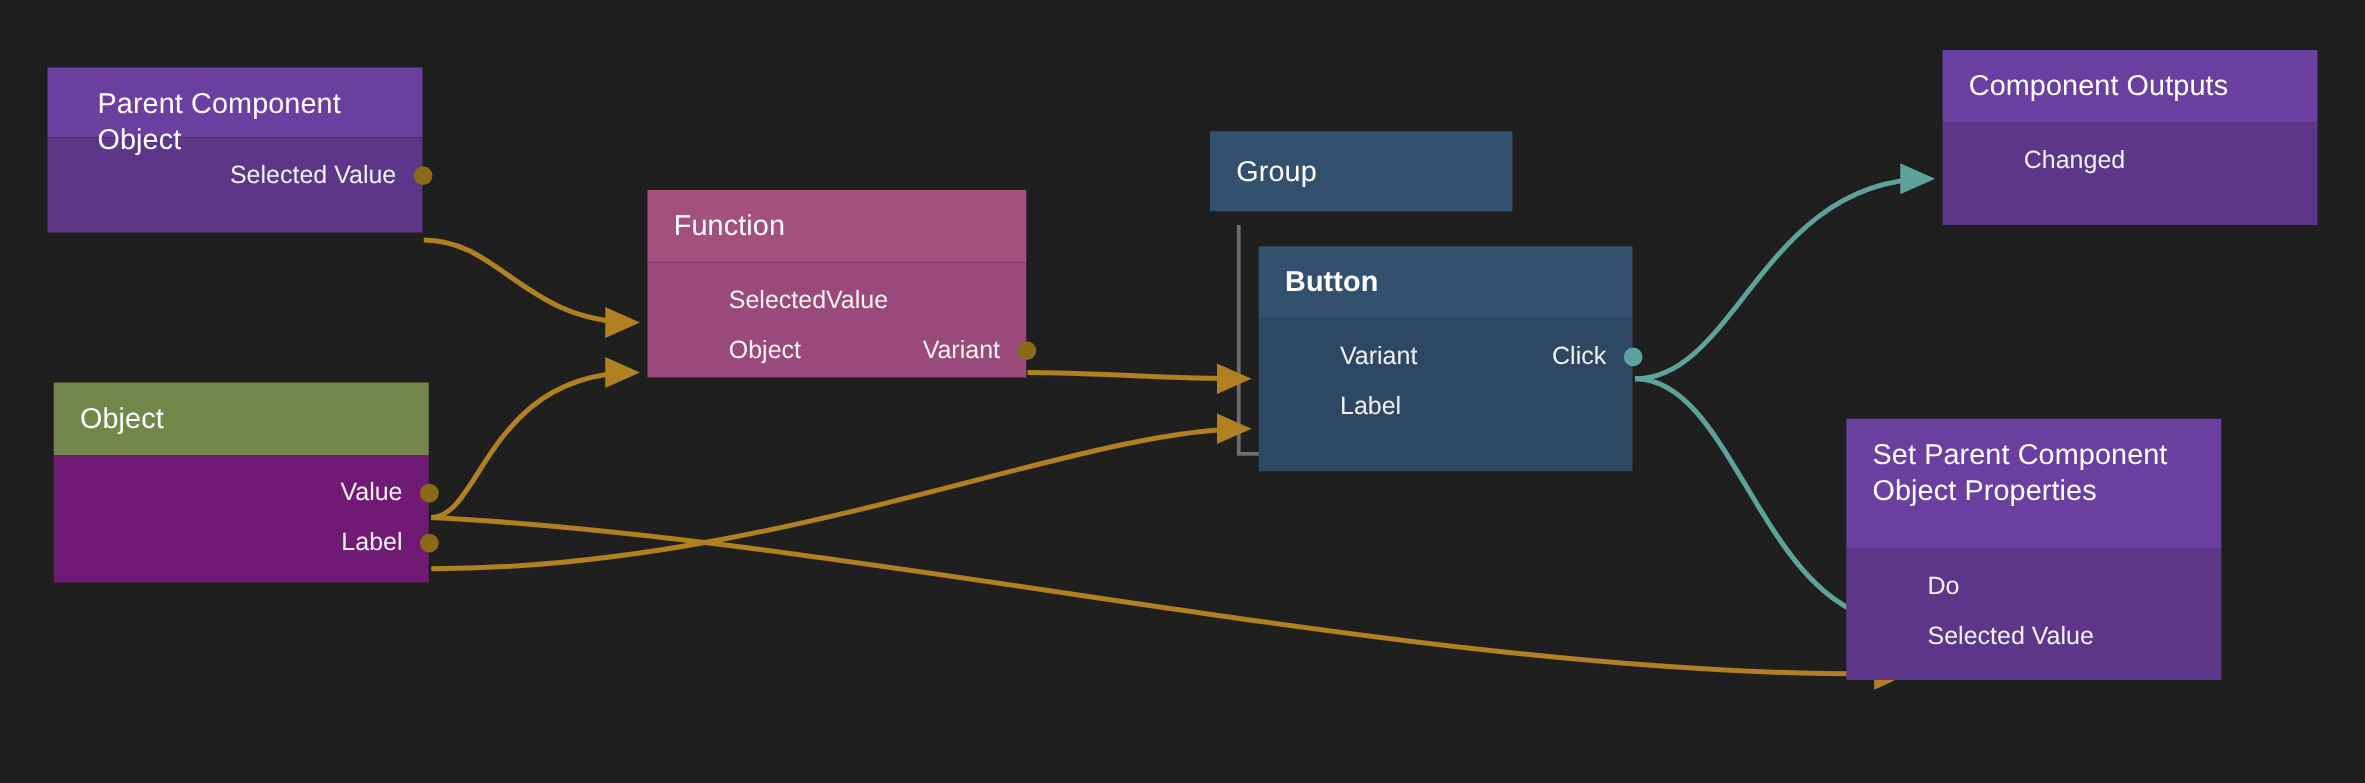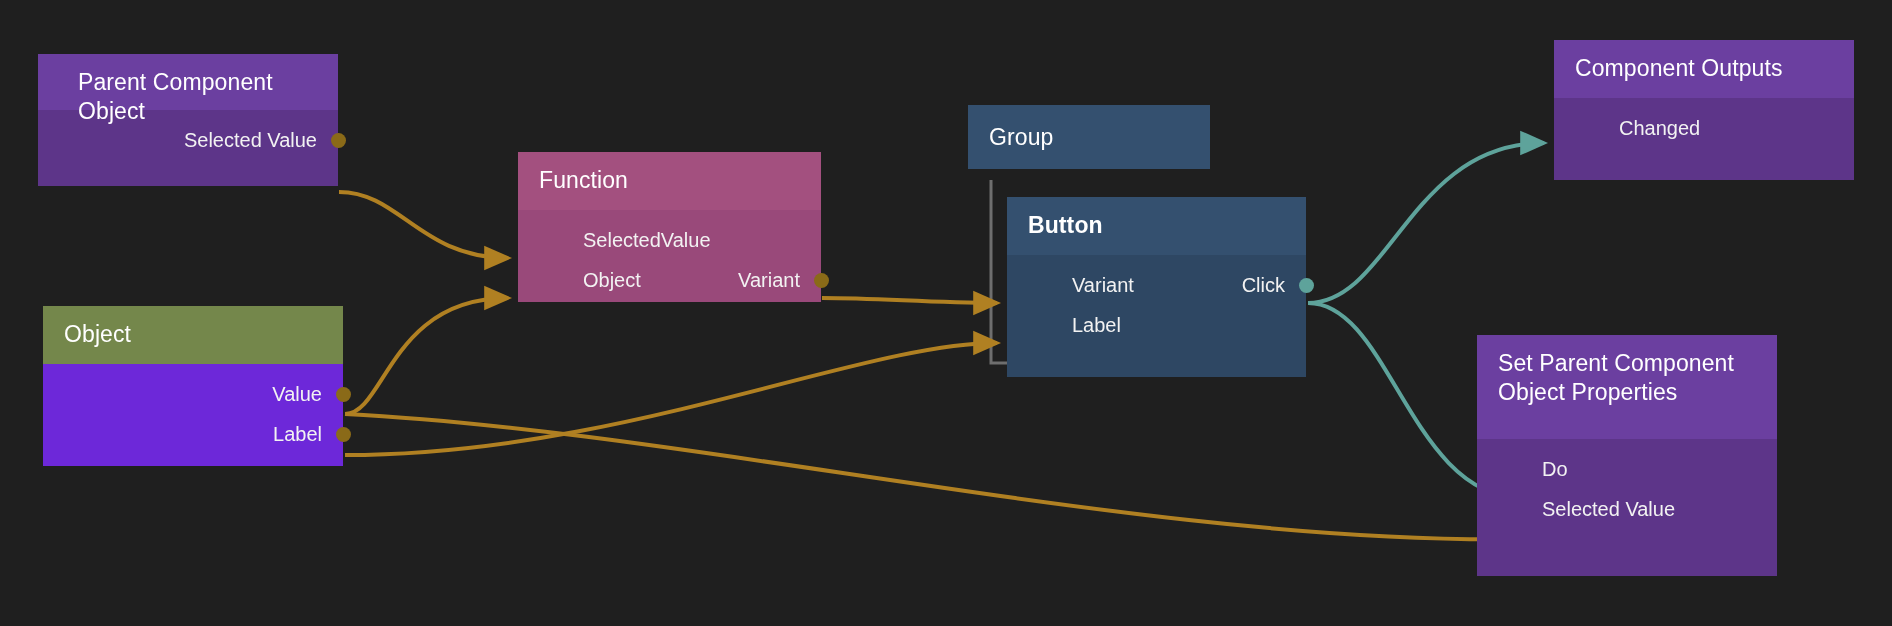--- a/index.html
+++ b/index.html
@@ -75,21 +75,21 @@
     margin-top: -7.5px;
   }
   .port-out { right: -7.5px; }
 
   
   .n-purple  .node-header { background: #6b3fa0; }
   .n-purple  .node-body   { background: #5d3589; }
   .n-magenta .node-header { background: #a3507f; }
   .n-magenta .node-body   { background: #99497a; }
   .n-olive   .node-header { background: #74874b; }
-  .n-olive   .node-body   { background: #6d28d9; }
+  .n-olive   .node-body   { background: #701a75; }
   .n-blue    .node-header { background: #34506f; }
   .n-blue    .node-body   { background: #2e4763; }
 </style>
 </head>
 <body>
 
 <div id="canvas">
 
   <svg id="edge-layer" viewBox="0 0 1892 626" width="1892" height="626">
     <defs>
@@ -178,21 +178,21 @@
     <div class="node-header" style="height:58px;">Component Outputs</div>
     <div class="node-body" style="height:82px;">
       <div class="row row-in">
         <span>Changed</span>
       </div>
     </div>
   </div>
 
   <div class="node n-purple" style="left:1477px; top:335px; width:300px;">
     <div class="node-header" style="height:104px;">Set Parent Component Object Properties</div>
-    <div class="node-body" style="height:137px;">
+    <div class="node-body" style="height:105px;">
       <div class="row row-in">
         <span>Do</span>
       </div>
       <div class="row row-in">
         <span>Selected Value</span>
       </div>
     </div>
   </div>
 
 </div>

